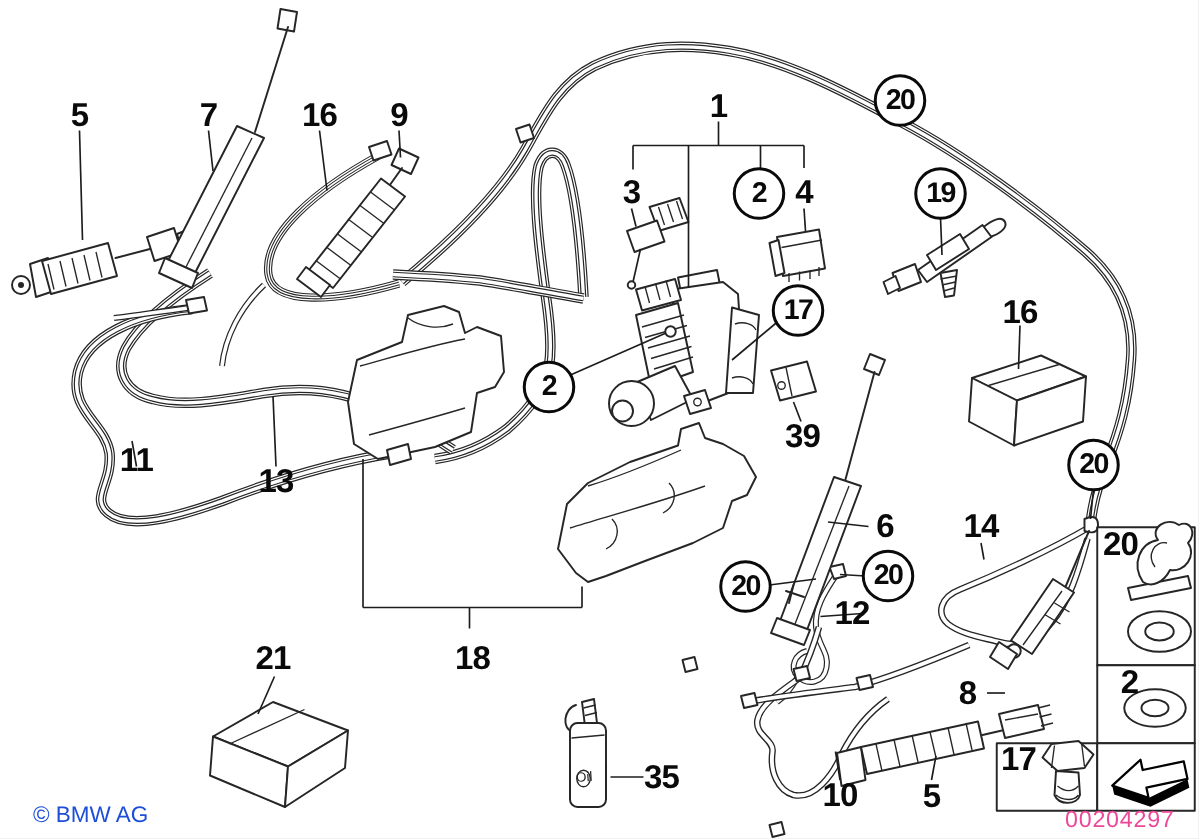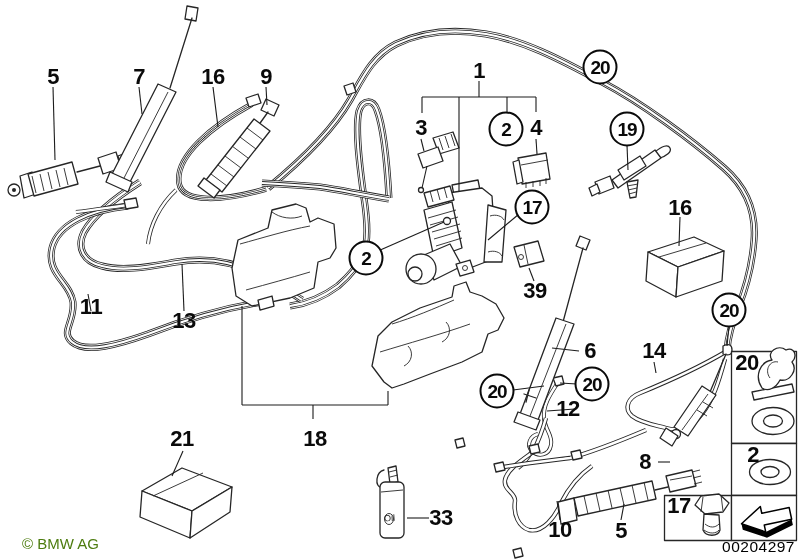--- a/index.html
+++ b/index.html
@@ -7,22 +7,22 @@
          font-family:"Liberation Sans",sans-serif}
   .stage svg{position:absolute;left:0;top:0}
   .ln{stroke:#262626;stroke-width:1.3;fill:none;stroke-linecap:round;stroke-linejoin:round}
   .pt{stroke:#262626;stroke-width:1.3;fill:#fff;stroke-linejoin:round}
   .ldr{stroke:#1c1c1c;stroke-width:1.1;fill:none}
   .hl{stroke:#262626;stroke-width:.9;fill:none}
   .co{position:absolute;transform:translate(-50%,-50%);font-weight:700;font-size:22px;
       color:#0a0a0a;line-height:1;z-index:6;letter-spacing:-.5px}
   .cc{width:31px;height:31px;border:2px solid #0a0a0a;border-radius:50%;background:#fff;
       display:flex;align-items:center;justify-content:center;font-size:19px;letter-spacing:-1px}
-  .footer-copy{position:absolute;left:22px;top:535px;font-size:15px;color:#4d7c0f;z-index:6}
-  .footer-num{position:absolute;right:4px;top:538px;font-size:15.5px;color:#000000;
+  .footer-copy{position:absolute;left:22px;top:535px;font-size:15px;color:#1d4ed8;z-index:6}
+  .footer-num{position:absolute;right:16px;top:538px;font-size:15.5px;color:#ec4899;
               letter-spacing:.5px;z-index:6}
   .oil{position:absolute;left:384px;top:513px;font-size:9px;color:#222;z-index:6;transform:rotate(-4deg)}
 </style>
 </head>
 <body>
 
 <div class="stage">
 
 <svg width="799" height="559" viewBox="0 0 799 559">
   <defs>
@@ -324,19 +324,19 @@
 <div class="co" style="left:568px;top:409px">12</div>
 <div class="co cc" style="left:729px;top:310px">20</div>
 <div class="co" style="left:747px;top:363px">20</div>
 <div class="co" style="left:645px;top:462px">8</div>
 <div class="co" style="left:753px;top:455px">2</div>
 <div class="co" style="left:679px;top:506px">17</div>
 <div class="co" style="left:560px;top:530px">10</div>
 <div class="co" style="left:621px;top:531px">5</div>
 <div class="co" style="left:182px;top:439px">21</div>
 <div class="co" style="left:315px;top:439px">18</div>
-<div class="co" style="left:441px;top:518px">33</div>
+<div class="co" style="left:441px;top:518px">35</div>
 
 <div class="oil">Oil</div>
 <div class="footer-copy">© BMW AG</div>
 <div class="footer-num">00204297</div>
 
 </div>
 
 </body></html>

